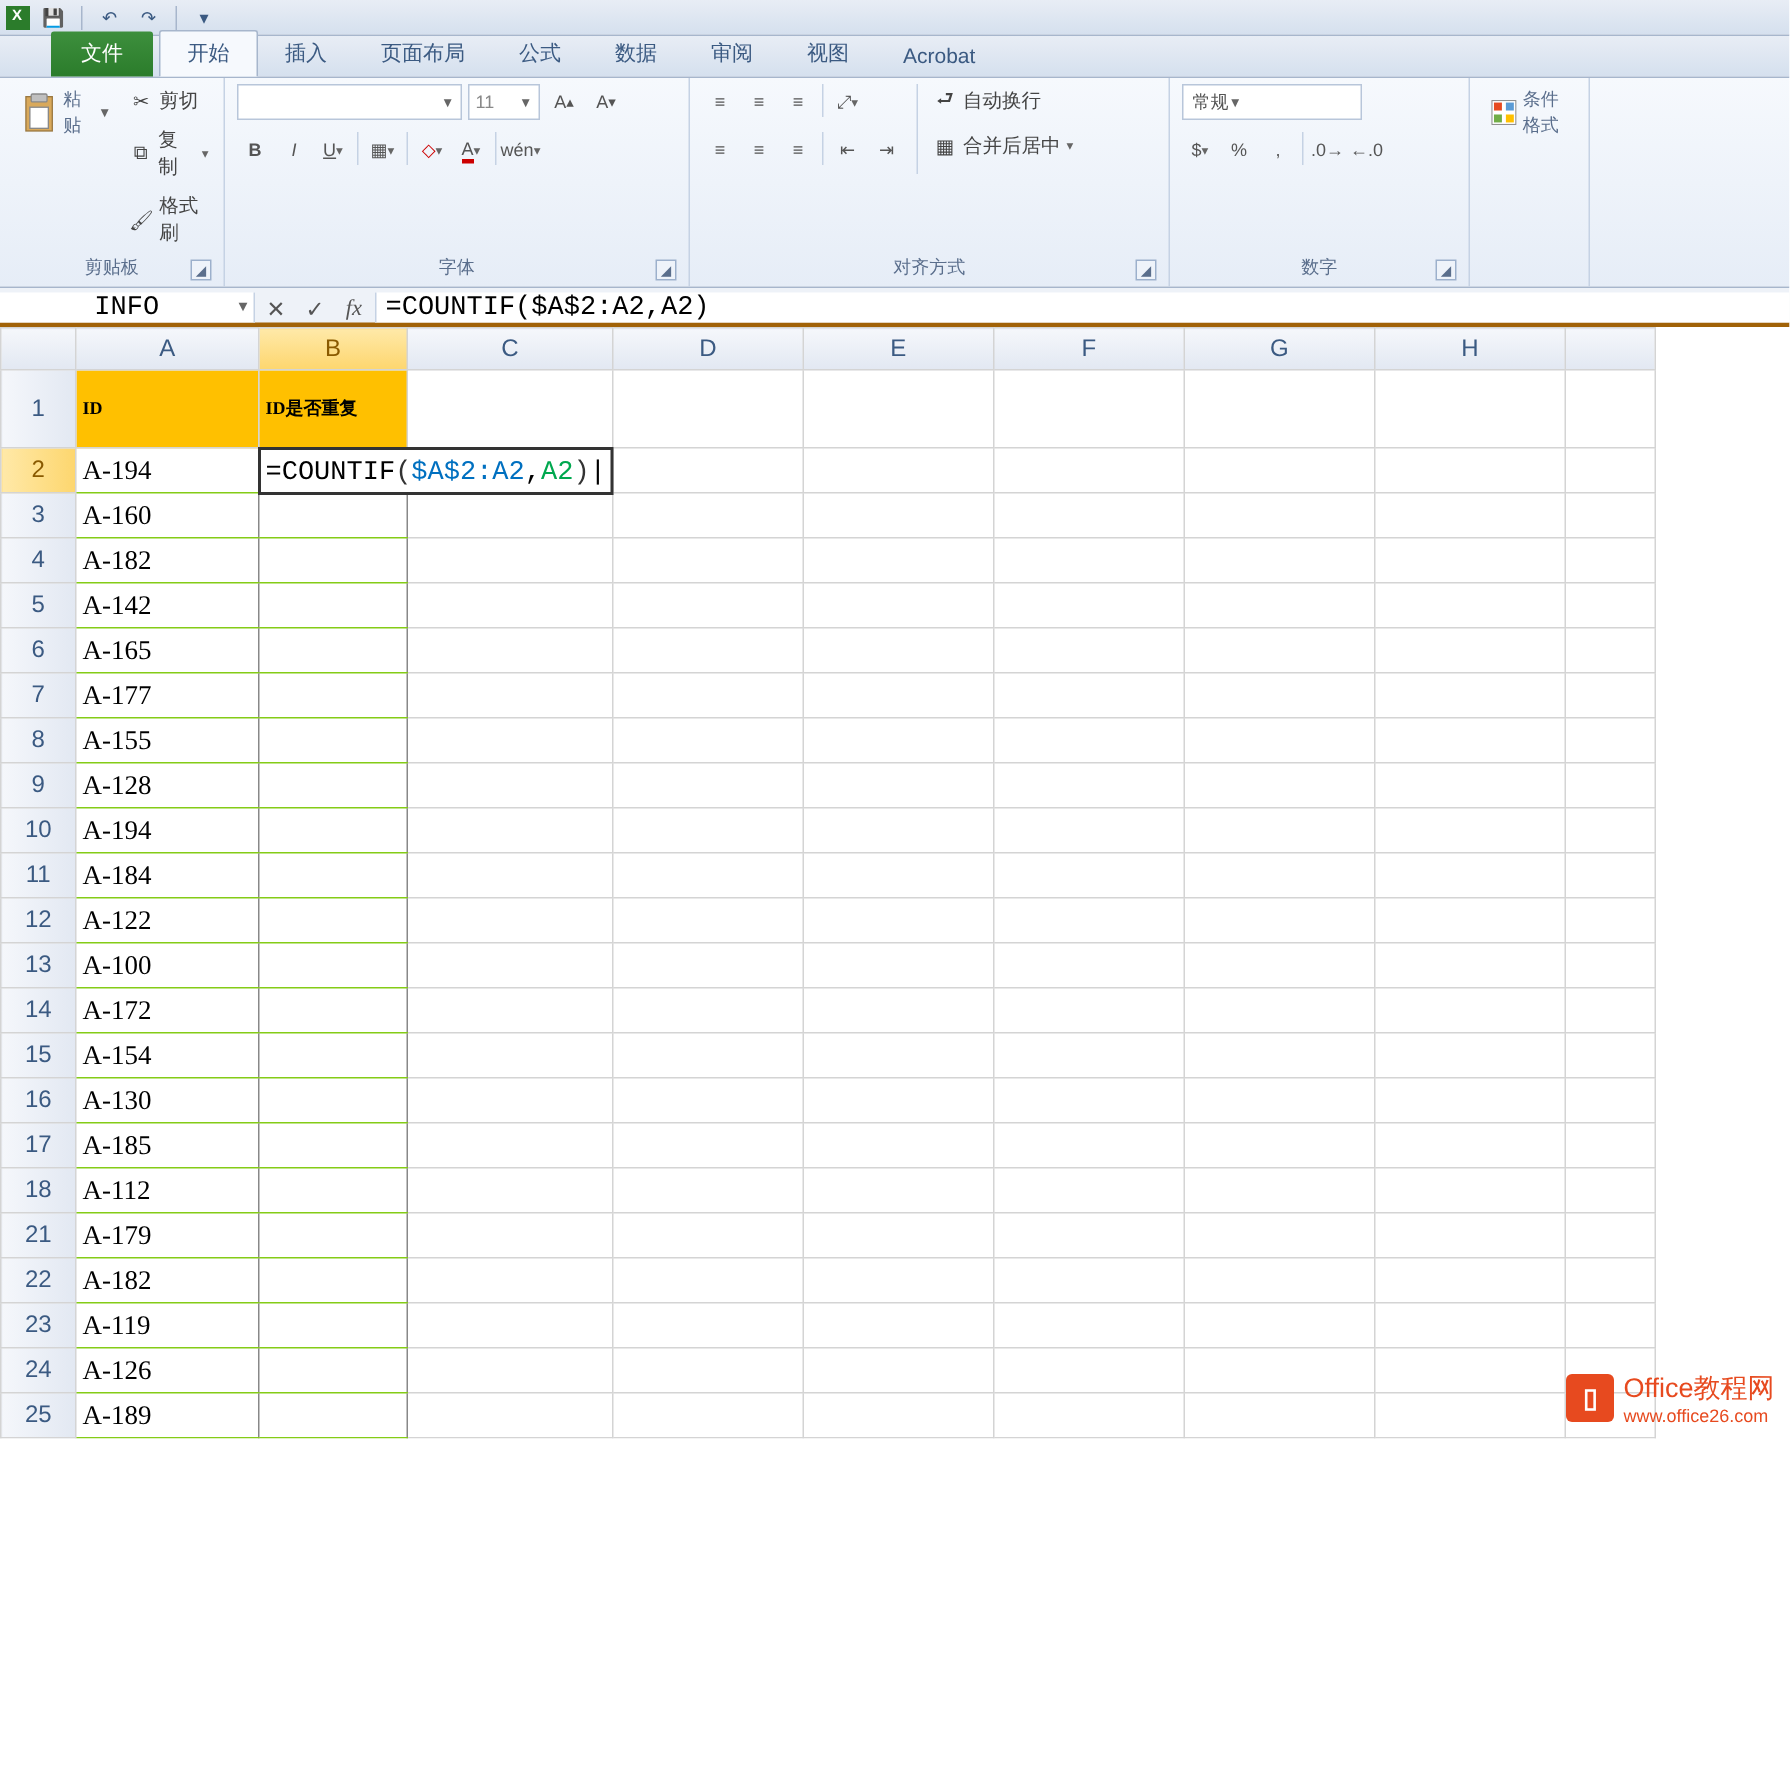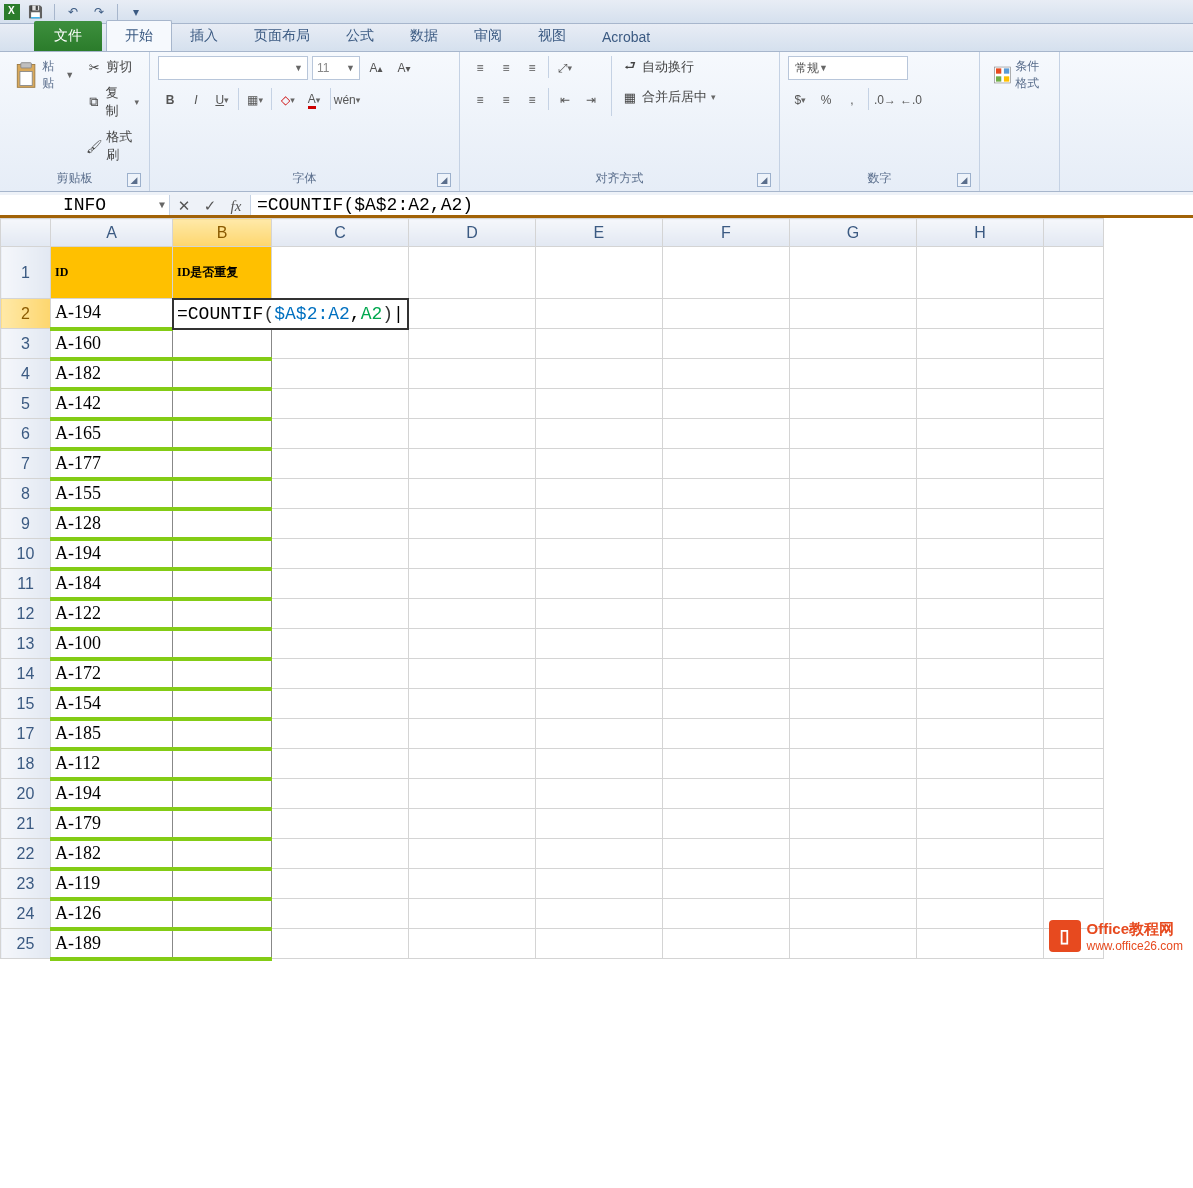--- a/index.html
+++ b/index.html
@@ -56,37 +56,37 @@
   .grid { border-collapse: collapse; table-layout: fixed; }
   .grid th, .grid td { border: 1px solid #d4d4d4; }
   .corner { width: 50px; height: 28px; background: linear-gradient(#f5f7fb,#e2e8f2); border:1px solid #b8c6da; }
   .col-h { height: 28px; background: linear-gradient(#f5f7fb,#e2e8f2); text-align: center; color: #3b5a82; font-size: 16px; font-weight: normal; border:1px solid #b8c6da; }
   .col-h.sel { background: linear-gradient(#ffe9a8,#fdd66e); color:#8a5a00; }
   .row-h { width: 50px; background: linear-gradient(90deg,#f5f7fb,#e2e8f2); text-align: center; color: #3b5a82; font-size: 16px; font-weight:normal; border:1px solid #b8c6da; }
   .row-h.sel { background: linear-gradient(90deg,#ffe9a8,#fdd66e); color:#8a5a00; }
   .cell { height: 30px; padding: 0 4px; font-size: 18px; font-family: SimSun, serif; vertical-align: middle; background:#fff; }
   .cell.hdr { background: #ffc000; font-weight: bold; font-size: 12px; line-height:1.1; }
   .cell.editing { outline: 2px solid #333; outline-offset:-1px; }
-  .cell.a-col-data { border-right:1px solid #888; border-bottom:4px solid #84cc16;margin-top:12px; }
+  .cell.a-col-data { border-right:1px solid #888; border-bottom:1px solid #84cc16;margin-top:12px; }
   .cell.a-col-top { border-top:1px solid #888; }
   .row1 .cell { height: 52px; }
   
   .colA { width: 122px; }
   .colB { width: 92px; }
   .colC, .colD, .colE, .colF, .colG, .colH { width: 127px; }
   .colI { width: 60px; }
   
   .formula-text { font-family:"Courier New",monospace; white-space:nowrap; position:relative; z-index:2; }
   .paren { color:#333; }
   .ref1 { color:#0070c0; }
   .ref2 { color:#00a84f; }
   
   .watermark { position:absolute; right:10px; bottom:8px; display:flex; align-items:center; gap:6px; }
   .watermark .logo { width:32px; height:32px; background:#e74a1f; border-radius:4px; display:flex; align-items:center; justify-content:center; color:#fff; font-weight:bold; font-size:18px; }
-  .watermark .txt1 { color:#e74a1f; font-weight:bold; font-size:15px; }
+  .watermark .txt1 { color:#e74a1f; font-weight:normal; font-size:18px; }
   .watermark .txt2 { color:#e74a1f; font-size:12px; }
 </style>
 </head>
 <body>
 
 <div class="titlebar">
   <div class="app-icon"></div>
   <div class="qat-btn">💾</div>
   <div class="qat-sep"></div>
   <div class="qat-btn">↶</div>
@@ -471,46 +471,46 @@
           <td class="cell a-col-data"></td>
           <td class="cell"></td>
           <td class="cell"></td>
           <td class="cell"></td>
           <td class="cell"></td>
           <td class="cell"></td>
           <td class="cell"></td>
           <td class="cell"></td>
         </tr>
         <tr>
+          <th class="row-h">16</th>
+          <td class="cell a-col-data">A-130</td>
+          <td class="cell a-col-data"></td>
+          <td class="cell"></td>
+          <td class="cell"></td>
+          <td class="cell"></td>
+          <td class="cell"></td>
+          <td class="cell"></td>
+          <td class="cell"></td>
+          <td class="cell"></td>
+        </tr>
+        <tr>
           <th class="row-h">17</th>
           <td class="cell a-col-data">A-185</td>
           <td class="cell a-col-data"></td>
           <td class="cell"></td>
           <td class="cell"></td>
           <td class="cell"></td>
           <td class="cell"></td>
           <td class="cell"></td>
           <td class="cell"></td>
           <td class="cell"></td>
         </tr>
         <tr>
           <th class="row-h">18</th>
           <td class="cell a-col-data">A-112</td>
-          <td class="cell a-col-data"></td>
-          <td class="cell"></td>
-          <td class="cell"></td>
-          <td class="cell"></td>
-          <td class="cell"></td>
-          <td class="cell"></td>
-          <td class="cell"></td>
-          <td class="cell"></td>
-        </tr>
-        <tr>
-          <th class="row-h">20</th>
-          <td class="cell a-col-data">A-194</td>
           <td class="cell a-col-data"></td>
           <td class="cell"></td>
           <td class="cell"></td>
           <td class="cell"></td>
           <td class="cell"></td>
           <td class="cell"></td>
           <td class="cell"></td>
           <td class="cell"></td>
         </tr>
         <tr>

